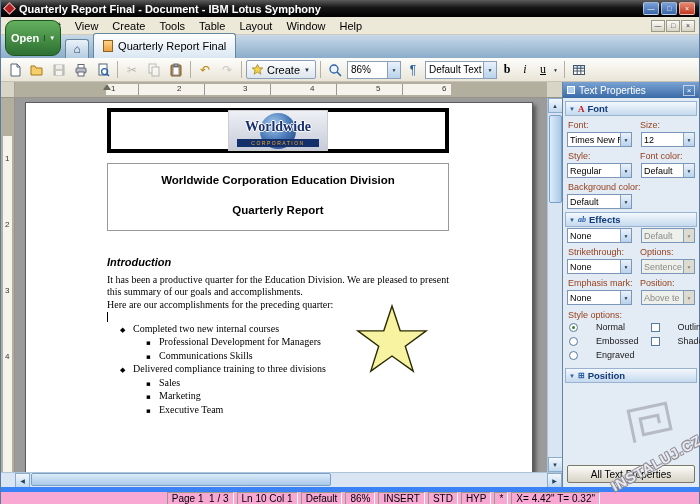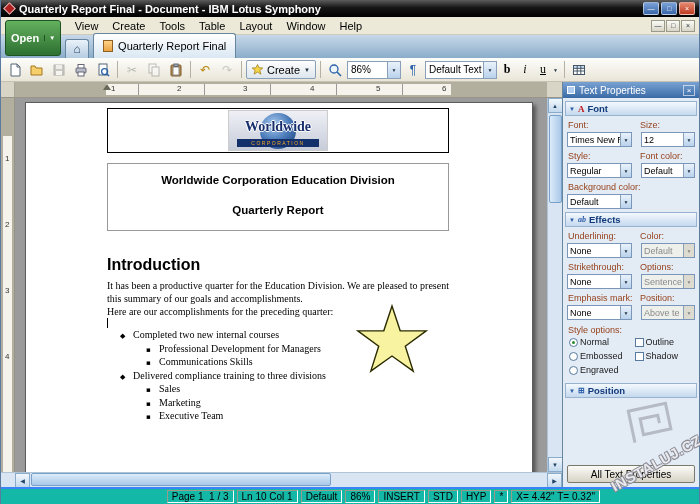--- a/index.html
+++ b/index.html
@@ -16,21 +16,21 @@
   .wbtn.close { background:linear-gradient(#e58a70,#c03a22); }
 
   
   .menubar { height:18px; flex:0 0 18px; background:#ece9d8; border-bottom:1px solid #cfcabb; display:flex; align-items:center; padding:0 2px; }
   .menu-item { padding:1px 7px; cursor:default; }
   .mdi-controls { margin-left:auto; display:flex; gap:1px; padding-right:2px; }
   .mbtn { width:14px; height:12px; display:flex; align-items:center; justify-content:center; font-size:7px; color:#234; border:1px solid #9a9a8a; background:linear-gradient(#fbfbf6,#d9d5c7); }
 
   
   .tabbar { height:23px; flex:0 0 23px; background:linear-gradient(#c7d8e8,#8badca); display:flex; align-items:flex-end; padding:0 4px; gap:4px; }
-  .open-btn { height:36px; margin-bottom:2px; display:flex; align-items:center; background:linear-gradient(#63b05e,#2d7031); border:1px solid #1d5522; border-radius:3px; color:#fff; font-weight:bold; padding:12px 5px; cursor:default; }
+  .open-btn { height:36px; margin-bottom:2px; display:flex; align-items:center; background:linear-gradient(#63b05e,#2d7031); border:1px solid #1d5522; border-radius:9px; color:#fff; font-weight:bold; padding:12px 5px; cursor:default; }
   .open-arrow { border-left:1px solid #1d5522; margin-left:5px; padding-left:4px; font-size:6px; }
   .home-tab { width:24px; height:19px; background:linear-gradient(#eaf2f9,#b5cce1); border:1px solid #66869f; border-bottom:none; border-radius:3px 3px 0 0; display:flex; align-items:center; justify-content:center; font-size:12px; color:#2a4a6a; }
   .doc-tab { height:19px; background:linear-gradient(#ffffff,#d9e7f3); border:1px solid #66869f; border-bottom:none; border-radius:3px 3px 0 0; display:flex; align-items:center; gap:5px; padding:12px 9px; }
   .doc-tab-icon { width:10px; height:12px; background:linear-gradient(#ffd488,#eaa344); border:1px solid #8f6120; }
 
   
   .toolbar { height:24px; flex:0 0 24px; background:linear-gradient(#fdfdfa,#e9e5d8); border-bottom:1px solid #c6c1b2; display:flex; align-items:center; gap:2px; padding:0 4px; }
   .tbtn { width:20px; height:20px; display:flex; align-items:center; justify-content:center; border-radius:2px; cursor:default; }
   .tbtn.dis { opacity:.4; filter:grayscale(1); }
   .tsep { width:1px; height:17px; background:#b5b0a2; margin:0 2px; }
@@ -60,32 +60,32 @@
   .ruler-stub { width:15px; background:#d8d4c6; border-bottom:1px solid #98948a; }
 
   .docrow { flex:1; display:flex; min-height:0; }
   .vruler { width:14px; flex:0 0 14px; background:#b3af9f; border-right:1px solid #98948a; position:relative; }
   .vruler-white { position:absolute; left:2px; right:2px; top:38px; bottom:0; background:#f5f3eb; }
   .vnum { position:absolute; left:4px; font-size:8px; color:#333; }
 
   .docview { flex:1; position:relative; background:#9b9b9b; overflow:hidden; min-width:0; }
   .page { position:absolute; left:10px; top:4px; width:508px; height:880px; background:#fff; border:1px solid #5c5c5c; box-shadow:3px 3px 4px rgba(0,0,0,.45); padding:5px 83px 20px 81px; font-family:"Liberation Serif","DejaVu Serif",serif; font-size:10px; line-height:1.28; }
 
-  .logo-frame { height:45px; border:1px solid #000000; display:flex; align-items:center; justify-content:center; margin-bottom:10px; }
+  .logo-frame { height:45px; border:4px solid #000000; display:flex; align-items:center; justify-content:center; margin-bottom:10px; }
   .logo { position:relative; width:100px; height:41px; background:linear-gradient(#eef0f5,#c7ccd9); border:1px solid #ccc; overflow:hidden; }
   .globe { position:absolute; left:31px; top:2px; width:36px; height:36px; border-radius:50%; background:radial-gradient(circle at 38% 32%, #a9cdf1 0%, #4a7ab8 48%, #1a3a72 100%); }
   .logo-word { position:absolute; top:7px; left:0; width:100%; text-align:center; font-family:"Liberation Serif", serif; font-weight:bold; font-size:14px; color:#18306e;
     text-shadow:-1px 0 0 #fff, 1px 0 0 #fff, 0 -1px 0 #fff, 0 1px 0 #fff; }
   .logo-corp { position:absolute; bottom:3px; left:8px; right:8px; height:8px; background:#14306a; color:#f2a92c; font-family:"Liberation Sans", sans-serif; font-size:5px; letter-spacing:1.5px; text-align:center; line-height:8px; }
 
   .title-frame { border:1px solid #999; text-align:center; padding:9px 4px 13px; margin-bottom:24px; }
   .doc-title, .doc-subtitle { font-family:"Liberation Sans", sans-serif; font-weight:bold; font-size:11.5px; }
   .doc-subtitle { margin-top:15px; }
 
-  .hd { font-family:"Liberation Sans", sans-serif; font-weight:bold; font-size:16px; margin-top:22px; margin-bottom:4px; }
+  .hd { font-family:"Liberation Sans", sans-serif; font-weight:bold; font-style:italic; font-size:11px; margin-top:22px; margin-bottom:4px; }
   .para { margin:0; }
   .caret-line { height:11px; }
   .caret { display:inline-block; width:1px; height:10px; background:#000; }
   .b-row { display:flex; align-items:baseline; line-height:11.5px; }
   .b-row.l1 { padding-left:13px; } .b-row.l2 { padding-left:39px; }
   .blt { width:13px; flex:0 0 13px; font-size:7px; font-family:"DejaVu Sans", sans-serif; }
   .star-wrap { position:absolute; left:327px; top:200px; width:78px; height:74px; }
 
   .vscroll { width:15px; flex:0 0 15px; background:#d9e5f2; border-left:1px solid #b0c4d8; display:flex; flex-direction:column; align-items:center; }
   .sbtn { width:15px; height:15px; flex:0 0 15px; background:linear-gradient(#f1f7fc,#c3d9ee); border:1px solid #8aaccc; font-size:6px; color:#246; display:flex; align-items:center; justify-content:center; cursor:default; }
@@ -111,33 +111,33 @@
   .cmbrow { display:flex; padding:1px 4px 0; gap:9px; }
   .pcombo { height:15px; background:#fff; border:1px solid #7a96b8; display:flex; align-items:center; font-size:9px; cursor:default; }
   .pcombo .val { flex:1; padding:0 2px; white-space:nowrap; overflow:hidden; }
   .pcombo .arw { width:11px; }
   .pcombo.w1 { width:65px; flex:0 0 65px; } .pcombo.w2 { width:54px; flex:0 0 54px;justify-content:flex-end; }
   .pcombo.dis { background:#eef0ec; color:#8a8a8a; }
   .pcombo.dis .arw { background:#dddbd0; color:#888; }
   .so-label { padding:5px 5px 2px; color:#96421c; }
   .styleopts { display:flex; padding:0 6px; gap:12px; color:#1a1a1a; }
   .so-col { display:flex; flex-direction:column; gap:4px; }
-  .optrow { display:flex; align-items:center; gap:2px; cursor:default; }
+  .optrow { display:flex; align-items:center; gap:18px; cursor:default; }
   .radio { width:9px; height:9px; border:1px solid #587aa0; border-radius:50%; background:#fff; position:relative; flex:0 0 auto; }
   .radio.sel::after { content:""; position:absolute; inset:2px; background:#2d8a2d; border-radius:50%; }
   .chk { width:9px; height:9px; border:1px solid #587aa0; background:#fff; flex:0 0 auto; }
   .panel-fill { flex:1; }
   .allbtn { margin:0 4px 4px; height:18px; flex:0 0 18px; background:linear-gradient(#fbfbf8,#d7d3c5); border:1px solid #7a7a6a; border-radius:2px; font-size:10px; display:flex; align-items:center; justify-content:center; cursor:default; }
 
   .watermark { position:absolute; right:-8px; bottom:16px; transform:rotate(-29deg); font-size:14px; font-weight:bold; letter-spacing:1px; color:rgba(244,244,248,.9);
     text-shadow:1px 1px 0 #90909a, -1px -1px 0 #90909a, 1px -1px 0 #90909a, -1px 1px 0 #90909a; pointer-events:none; }
   .wm-logo { position:absolute; right:24px; bottom:44px; opacity:.5; transform:rotate(-12deg); pointer-events:none; }
 
   
-  .statusbar { height:17px; flex:0 0 17px; background:#14b8a6; border-top:2px solid #3b82f6; display:flex; align-items:center; gap:3px; padding:0 4px; font-size:10px; }
+  .statusbar { height:17px; flex:0 0 17px; background:#f9a8d4; border-top:5px solid #3b82f6; display:flex; align-items:center; gap:3px; padding:0 4px; font-size:10px; }
   .sb { height:13px; border:1px solid; border-color:#9a9a8a #fff #fff #9a9a8a; padding:0 4px; display:flex; align-items:center; white-space:pre; cursor:default; }
   .sb-spacer { flex:1; } .sb-end { width:92px; }
 </style>
 </head>
 <body>
 
 <div class="window">
 
   <div class="titlebar">
     <div class="app-icon"></div>
@@ -431,24 +431,20 @@
             <span class="val">Default</span>
             <span class="arw">▼</span>
           </div>
       </div>
 
       <div class="sec-hdr">
         <span class="toggle">▼</span>
         <span class="badge-fx">ab</span>
         <span>Effects</span>
       </div>
-      <div class="lblrow">
-        <span class="l">Underlining:</span>
-        <span class="r">Color:</span>
-      </div>
       <div class="cmbrow">
         <div class="pcombo w1">
             <span class="val">None</span>
             <span class="arw">▼</span>
           </div>
         <div class="pcombo w2 dis">
             <span class="val">Default</span>
             <span class="arw">▼</span>
           </div>
       </div>

